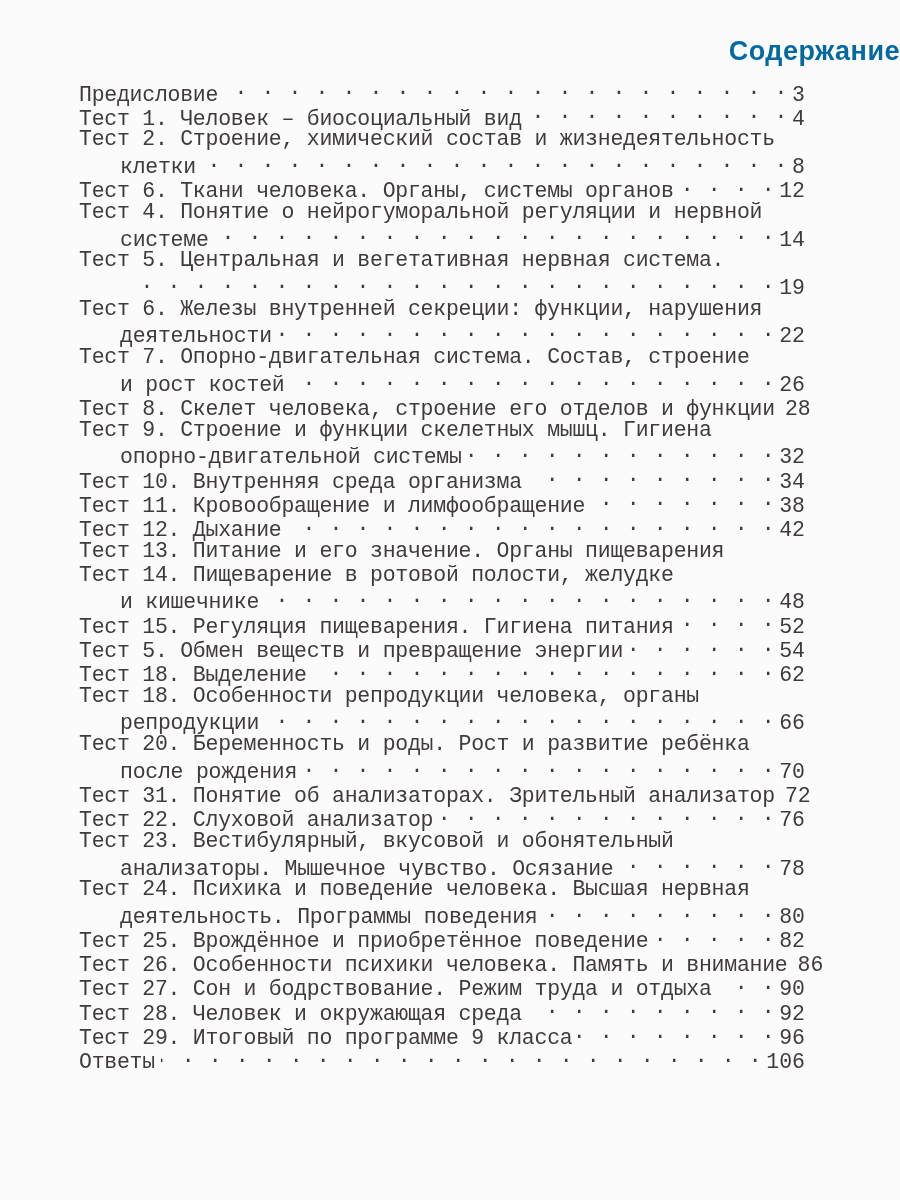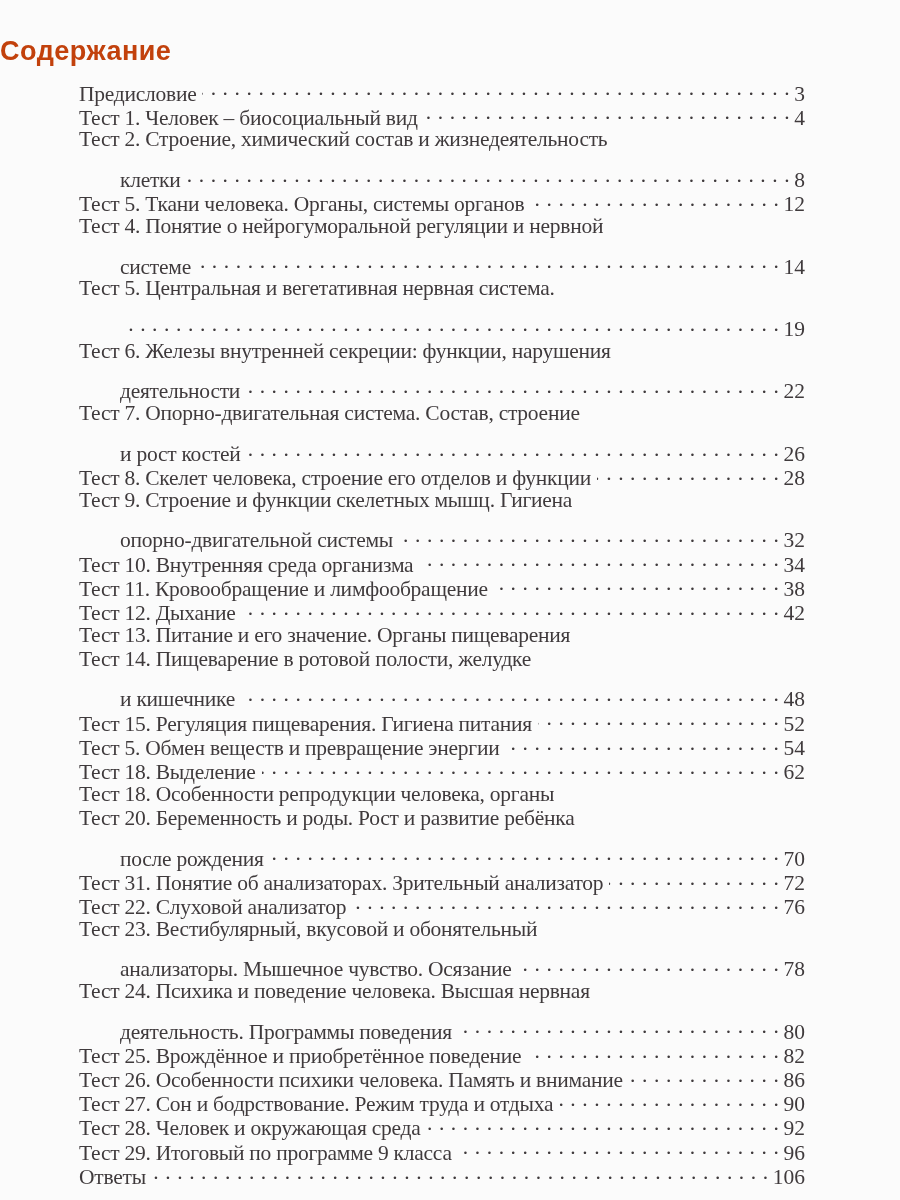--- a/index.html
+++ b/index.html
@@ -19,48 +19,47 @@
       left: 0;
       top: 0;
       width: 900px;
       height: 1200px;
     }
     .title {
       position: absolute;
       left: 0;
       width: 900px;
       top: 36px;
-      text-align: left;
+      text-align: right;
       font-family: "Liberation Sans", sans-serif;
       font-weight: bold;
       font-size: 27px;
       letter-spacing: 0.5px;
-      color: #c2410c;
+      color: #0369a1;
     }
     .toc {
       position: absolute;
       left: 79px;
       top: 79px;
       width: 726px;
-      font-family: Liberation Serif, serif;
+      font-family: Liberation Mono, monospace;
       font-size: 21.5px;
       line-height: 24.2px;
     }
     .entry {
       display: block;
     }
     .line {
       display: flex;
       align-items: baseline;
       white-space: nowrap;
       height: 24.2px;
     }
     .line.indent {
       padding-left: 41px;
-      margin-top: 14px;
     }
     .label {
       flex: 0 0 auto;
       letter-spacing: -0.25px;
     }
     .leader {
       flex: 1 1 auto;
       overflow: hidden;
       margin: 0 4px 0 6px;
       position: relative;
@@ -104,21 +103,21 @@
           <span class="label">Тест 2. Строение, химический состав и жизнедеятельность</span>
         </div>
         <div class="line indent">
           <span class="label">клетки</span>
           <span class="leader"></span>
           <span class="pagenum">8</span>
         </div>
       </div>
       <div class="entry">
         <div class="line">
-          <span class="label">Тест 5. Ткани человека. Органы, системы органов</span>
+          <span class="label">Тест 6. Ткани человека. Органы, системы органов</span>
           <span class="leader"></span>
           <span class="pagenum">12</span>
         </div>
       </div>
       <div class="entry">
         <div class="line">
           <span class="label">Тест 4. Понятие о нейрогуморальной регуляции и нервной</span>
         </div>
         <div class="line indent">
           <span class="label">системе</span>
@@ -225,20 +224,25 @@
       <div class="entry">
         <div class="line">
           <span class="label">Тест 18. Выделение</span>
           <span class="leader"></span>
           <span class="pagenum">62</span>
         </div>
       </div>
       <div class="entry">
         <div class="line">
           <span class="label">Тест 18. Особенности репродукции человека, органы</span>
+        </div>
+        <div class="line indent">
+          <span class="label">репродукции</span>
+          <span class="leader"></span>
+          <span class="pagenum">66</span>
         </div>
       </div>
       <div class="entry">
         <div class="line">
           <span class="label">Тест 20. Беременность и роды. Рост и развитие ребёнка</span>
         </div>
         <div class="line indent">
           <span class="label">после рождения</span>
           <span class="leader"></span>
           <span class="pagenum">70</span>

